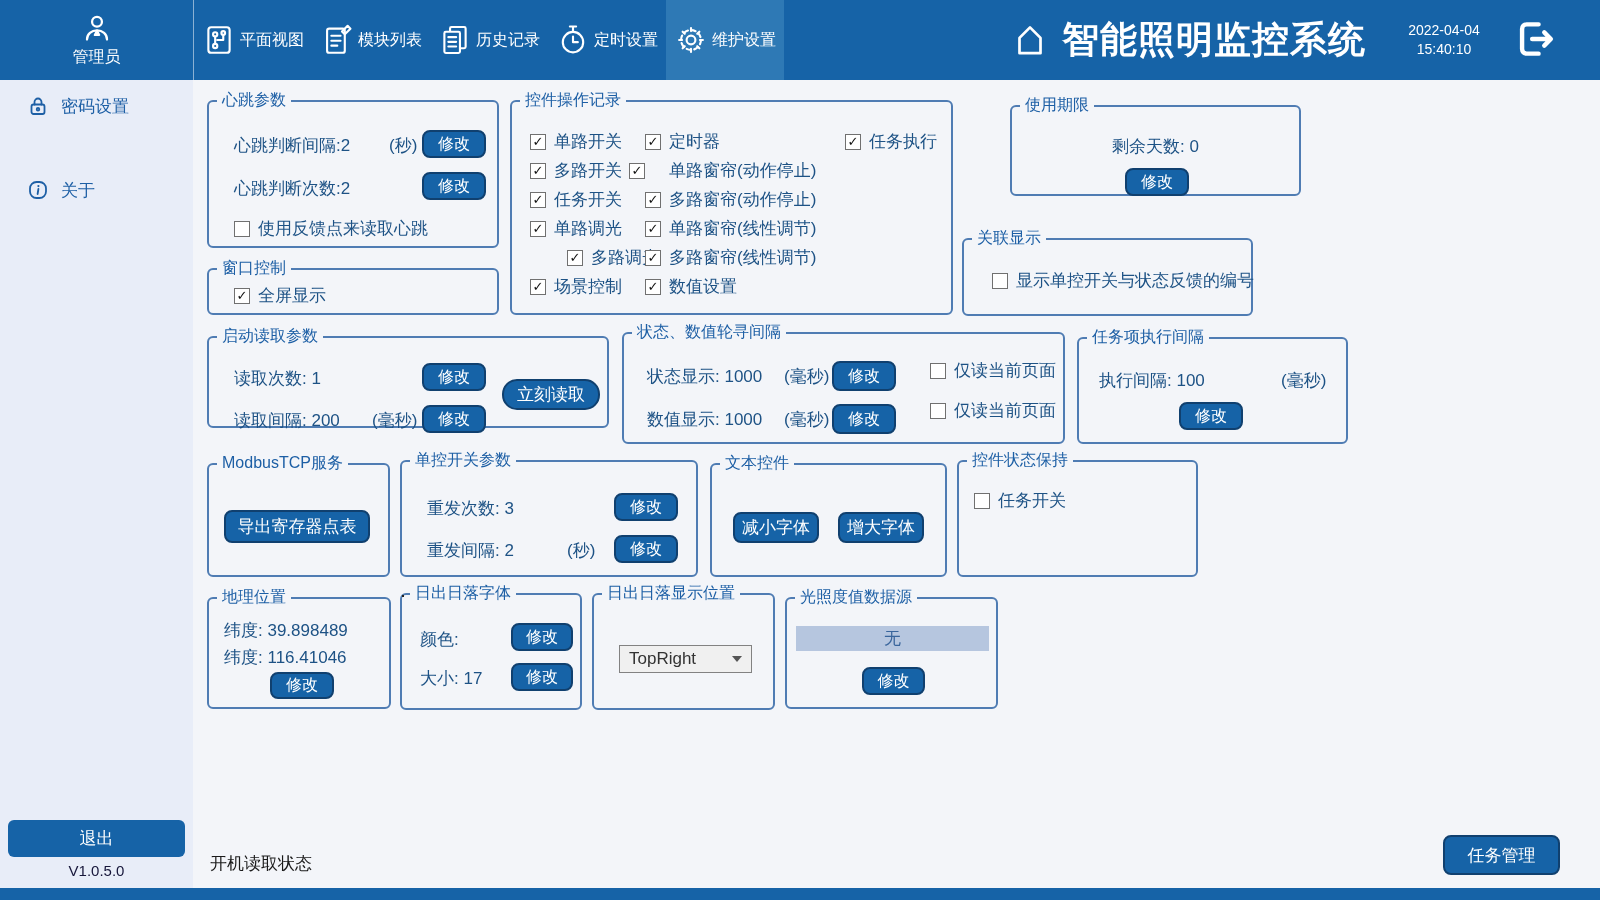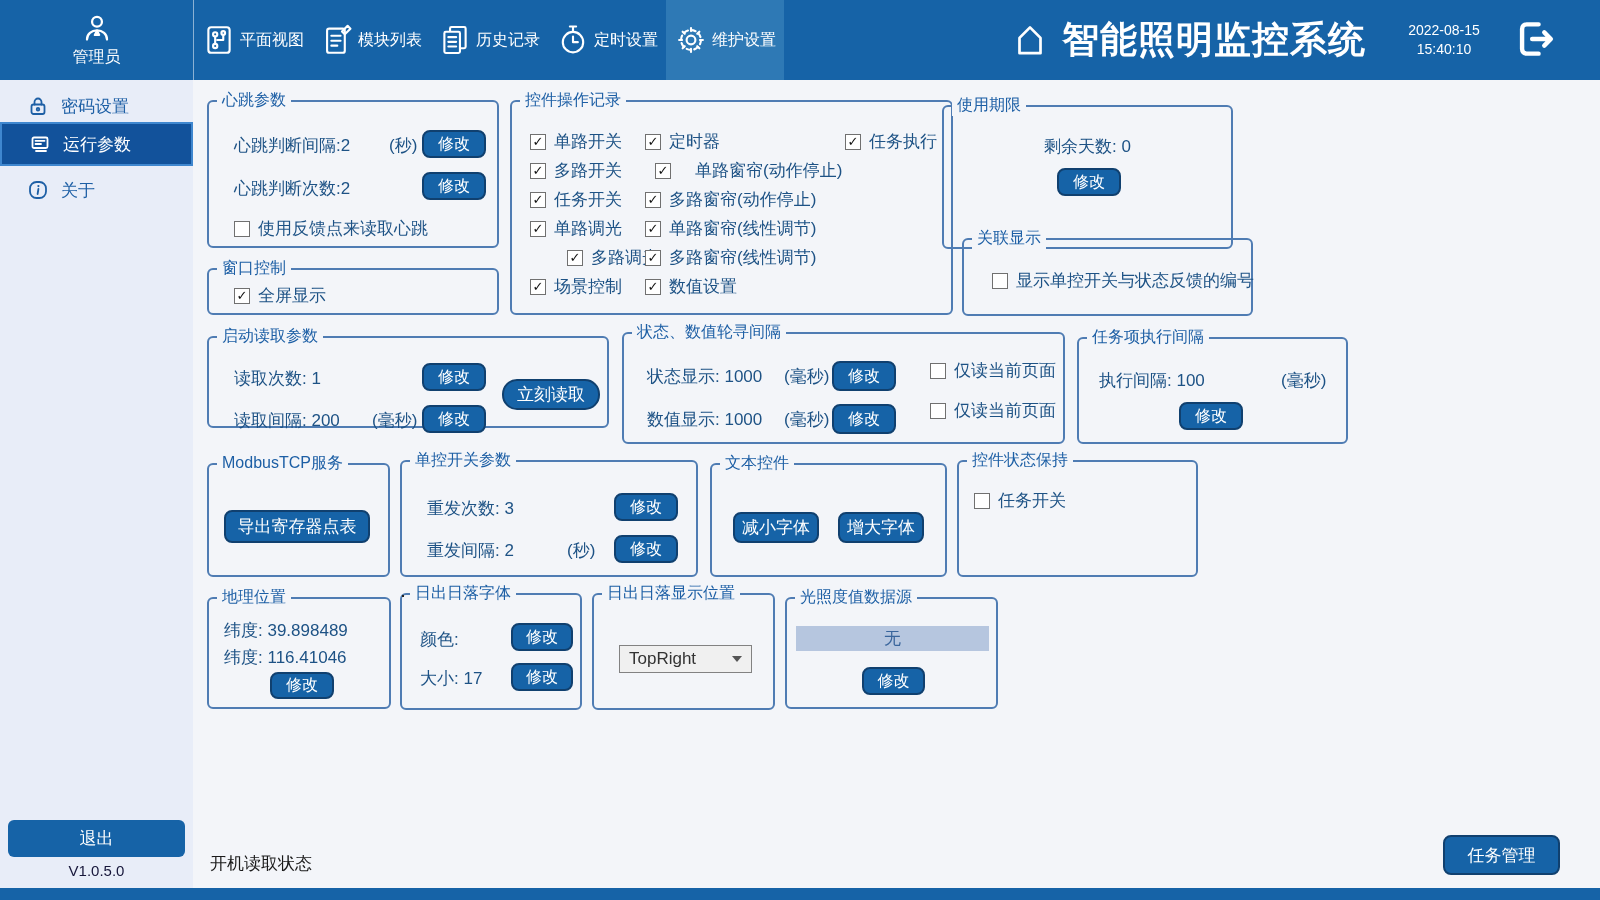--- a/index.html
+++ b/index.html
@@ -121,21 +121,21 @@
   <div class="brand">
     <span>
       <svg width="36" height="36" viewBox="0 0 24 24" fill="none" stroke="#fff" stroke-width="1.8" stroke-linejoin="round">
         <path d="M5 20.8V10.6L12 3.6l7 7v10.2z"></path>
       </svg>
     </span>
     <span class="brand-title">智能照明监控系统</span>
   </div>
 
   <div class="datetime">
-    <div>2022-08-15</div>
+    <div>2022-04-04</div>
     <div>15:40:10</div>
   </div>
 
   <div class="logout">
     <svg width="44" height="44" viewBox="0 0 24 24" fill="none" stroke="#fff" stroke-width="2.4" stroke-linecap="round" stroke-linejoin="round">
       <path d="M14.5 4H8a2.5 2.5 0 0 0-2.5 2.5v11A2.5 2.5 0 0 0 8 20h6.5"></path>
       <path d="M11 12h9.5M17.6 8.4l3.6 3.6-3.6 3.6"></path>
     </svg>
   </div>
 </div>
@@ -144,30 +144,20 @@
   <div class="side-item" style="top:6px;">
     <span>
       <svg width="24" height="24" viewBox="0 0 24 24" fill="none" stroke="currentColor" stroke-width="1.8" stroke-linecap="round" stroke-linejoin="round">
         <rect x="5.5" y="10.5" width="13" height="9.5" rx="2"></rect>
           <path d="M8.5 10.5V8a3.5 3.5 0 0 1 7 0v2.5"></path>
           <circle cx="12" cy="15.2" r="1.3"></circle>
       </svg>
     </span>
     <span>密码设置</span>
   </div>
-  <div class="side-item selected" style="top:42px;">
-    <span>
-      <svg width="24" height="24" viewBox="0 0 24 24" fill="none" stroke="currentColor" stroke-width="1.8" stroke-linecap="round" stroke-linejoin="round">
-        <rect x="4.5" y="5.5" width="15" height="10.5" rx="1.5"></rect>
-          <path d="M7.5 8.8h9M7.5 12h5.5"></path>
-          <path d="M8 19h8M14 19h4"></path>
-      </svg>
-    </span>
-    <span>运行参数</span>
-  </div>
   <div class="side-item" style="top:90px;">
     <span>
       <svg width="24" height="24" viewBox="0 0 24 24" fill="none" stroke="currentColor" stroke-width="1.8" stroke-linecap="round" stroke-linejoin="round">
         <rect x="4" y="4" width="16" height="16" rx="6.5"></rect>
           <path d="M12.4 11l-.8 5"></path>
           <circle cx="12.4" cy="8.1" r="1.1" fill="currentColor" stroke="none"></circle>
       </svg>
     </span>
     <span>关于</span>
   </div>
@@ -222,21 +212,21 @@
     </div>
   <div class="cbwrap" style="left:18px; top:173px;">
       <span class="cb checked"></span>
       <span>场景控制</span>
     </div>
 
   <div class="cbwrap" style="left:133px; top:28px;">
       <span class="cb checked"></span>
       <span>定时器</span>
     </div>
-  <div class="cbwrap" style="left:143px; top:57px;gap:24px;">
+  <div class="cbwrap" style="left:117px; top:57px;gap:24px;">
       <span class="cb checked"></span>
       <span>单路窗帘(动作停止)</span>
     </div>
   <div class="cbwrap" style="left:133px; top:86px;">
       <span class="cb checked"></span>
       <span>多路窗帘(动作停止)</span>
     </div>
   <div class="cbwrap" style="left:133px; top:115px;">
       <span class="cb checked"></span>
       <span>单路窗帘(线性调节)</span>
@@ -249,21 +239,21 @@
       <span class="cb checked"></span>
       <span>数值设置</span>
     </div>
 
   <div class="cbwrap" style="left:333px; top:28px;">
       <span class="cb checked"></span>
       <span>任务执行</span>
     </div>
 </div>
 
-<div class="group" style="left:942px; top:105px; width:291px; height:144px;">
+<div class="group" style="left:1010px; top:105px; width:291px; height:91px;">
   <span class="gtitle">使用期限</span>
   <span class="lbl centered" style="left:0; top:28px; width:100%;">剩余天数: 0</span>
   <div class="btn" style="left:113px; top:61px; width:64px; height:28px;">修改</div>
 </div>
 
 <div class="group" style="left:962px; top:238px; width:291px; height:78px;">
   <span class="gtitle">关联显示</span>
   <div class="cbwrap" style="left:28px; top:29px;">
     <span class="cb"></span>
     <span>显示单控开关与状态反馈的编号</span>

